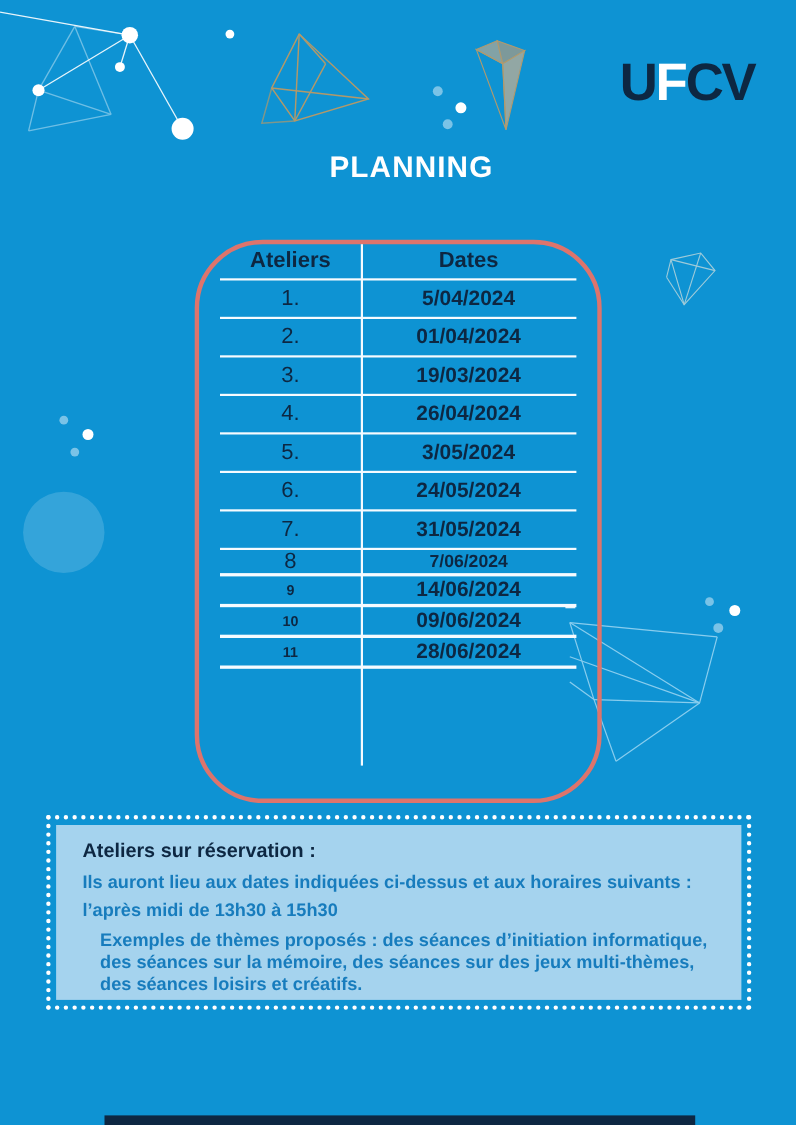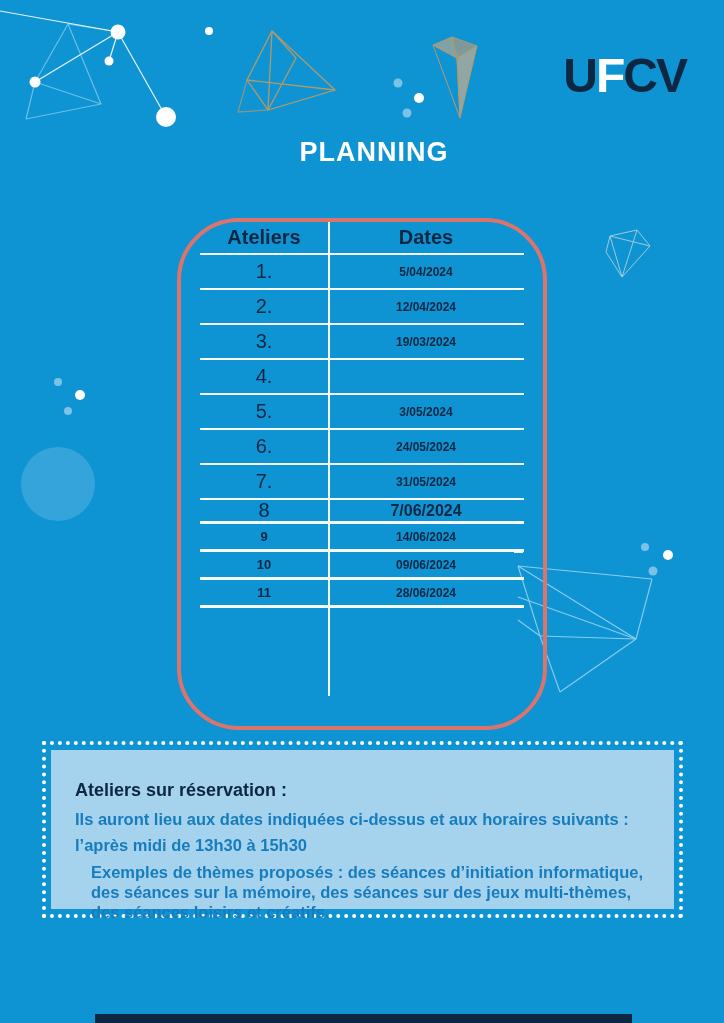--- a/index.html
+++ b/index.html
@@ -46,31 +46,31 @@
   }
   .t-row{display:flex;align-items:center;margin:0 19px;border-bottom:2px solid var(--line-white);}
   .t-row.thick{border-bottom-width:3px;}
   .t-head{height:33px;}
   .t-head .t-num,.t-head .t-date{font-size:20px;font-weight:bold;color:var(--navy);}
   .row-a{height:35px;}
   .row-b{height:24px;}
   .row-c{height:28px;}
   .t-num{width:128px;text-align:center;font-size:20px;color:var(--navy);}
   .row-c .t-num{font-size:13px;font-weight:bold;}
-  .t-date{flex:1;text-align:center;font-size:12px;font-weight:bold;color:var(--navy);}
+  .t-date{flex:1;text-align:center;font-size:19px;font-weight:bold;color:var(--navy);}
   .row-b .t-date{font-size:16px;}
 
   
   .info-outer{
     position:absolute;left:42px;top:741px;width:641px;height:177px;
     border:4px dotted #ffffff;padding:5px;
   }
   .info-inner{
     width:100%;height:100%;background:var(--info-bg);
-    padding:30px 24px;
+    padding:13px 24px;
   }
   .info-title{color:var(--navy);font-weight:bold;font-size:18px;margin-bottom:9px;}
   .info-line{color:var(--info-text-blue);font-weight:bold;font-size:16.5px;margin-bottom:7px;}
   .info-par{color:var(--info-text-blue);font-weight:bold;font-size:16.5px;line-height:1.22;margin-top:3px;margin-left:16px;}
 
   .footer-bar{
     position:absolute;left:95px;bottom:0;width:537px;height:9px;
     background:var(--navy);
   }
 </style>
@@ -170,28 +170,29 @@
     <div class="t-num">Ateliers</div>
     <div class="t-date">Dates</div>
   </div>
 
   <div class="t-row row-a">
     <div class="t-num">1.</div>
     <div class="t-date">5/04/2024</div>
   </div>
   <div class="t-row row-a">
     <div class="t-num">2.</div>
-    <div class="t-date">12/04/2024</div>
+    <div class="t-date">01/04/2024</div>
   </div>
   <div class="t-row row-a">
     <div class="t-num">3.</div>
     <div class="t-date">19/03/2024</div>
   </div>
   <div class="t-row row-a">
     <div class="t-num">4.</div>
+    <div class="t-date">26/04/2024</div>
   </div>
   <div class="t-row row-a">
     <div class="t-num">5.</div>
     <div class="t-date">3/05/2024</div>
   </div>
   <div class="t-row row-a">
     <div class="t-num">6.</div>
     <div class="t-date">24/05/2024</div>
   </div>
   <div class="t-row row-a">

